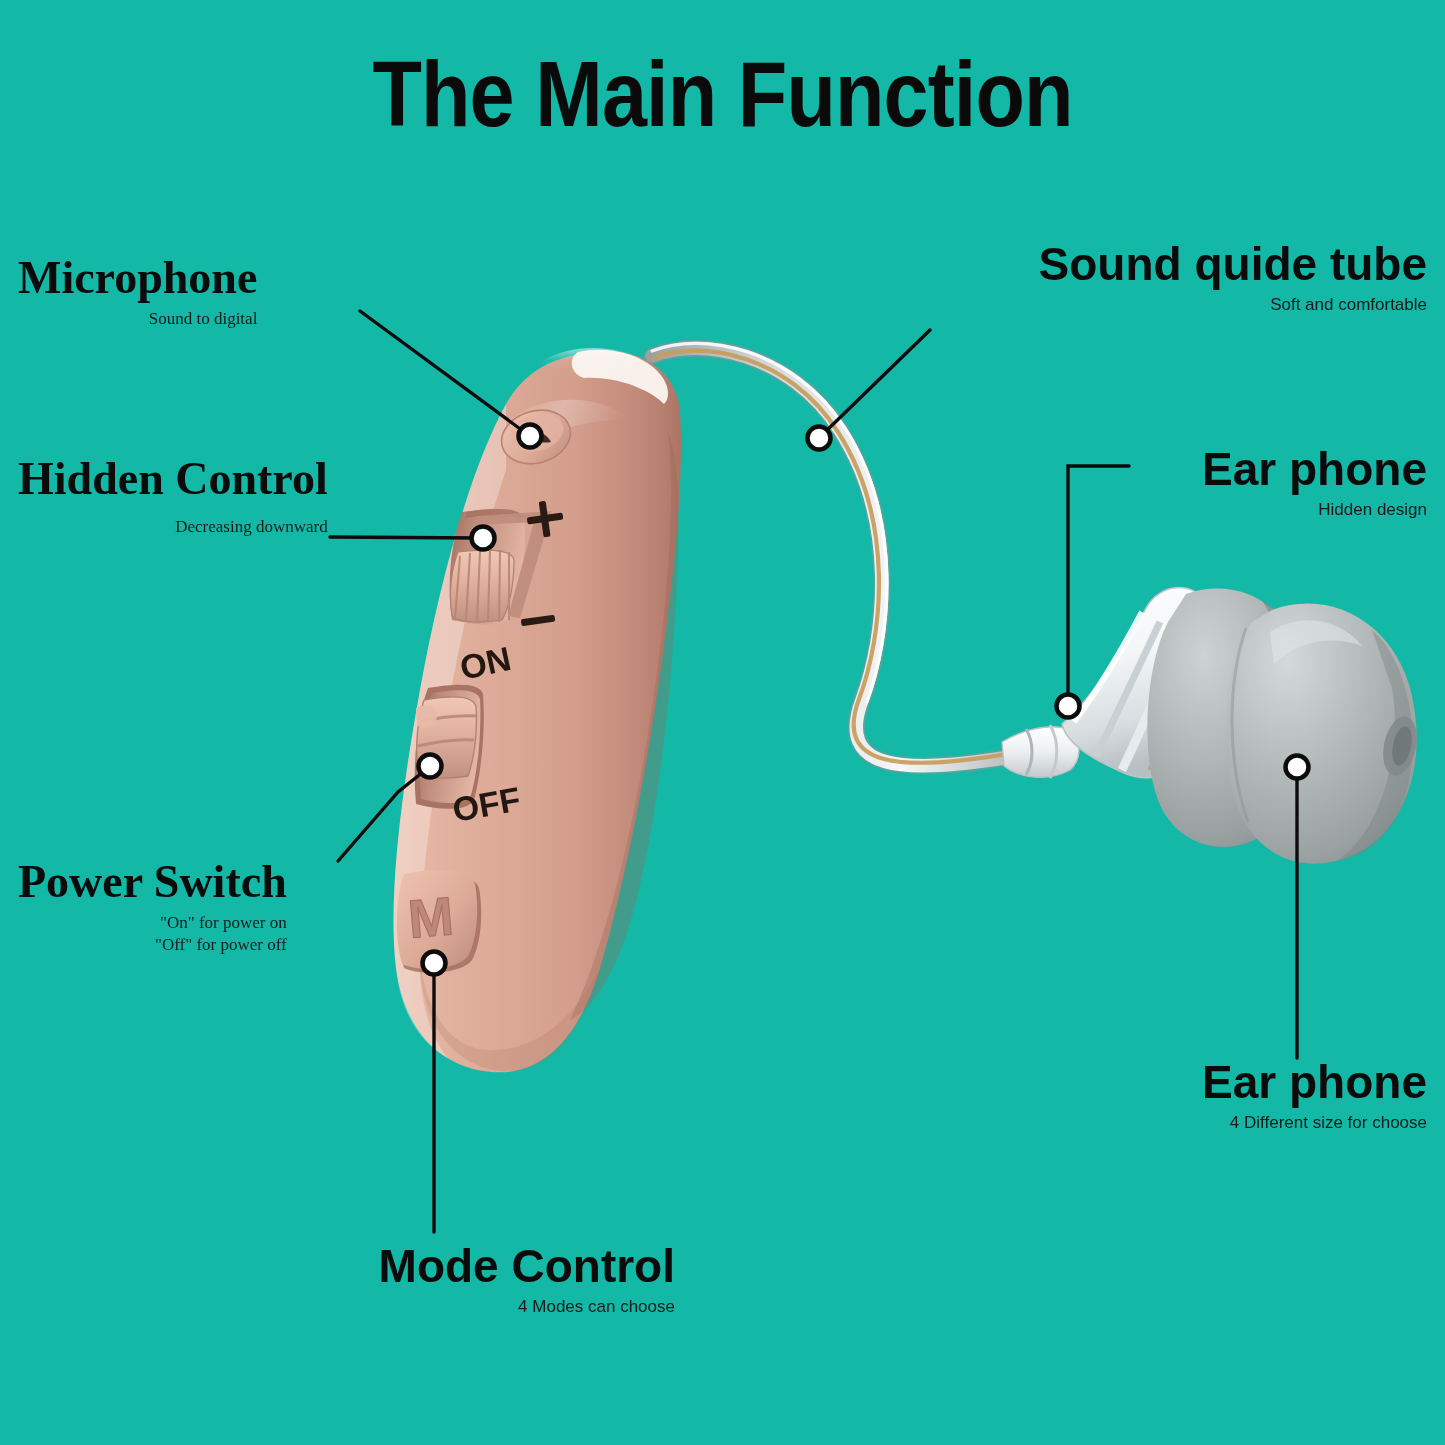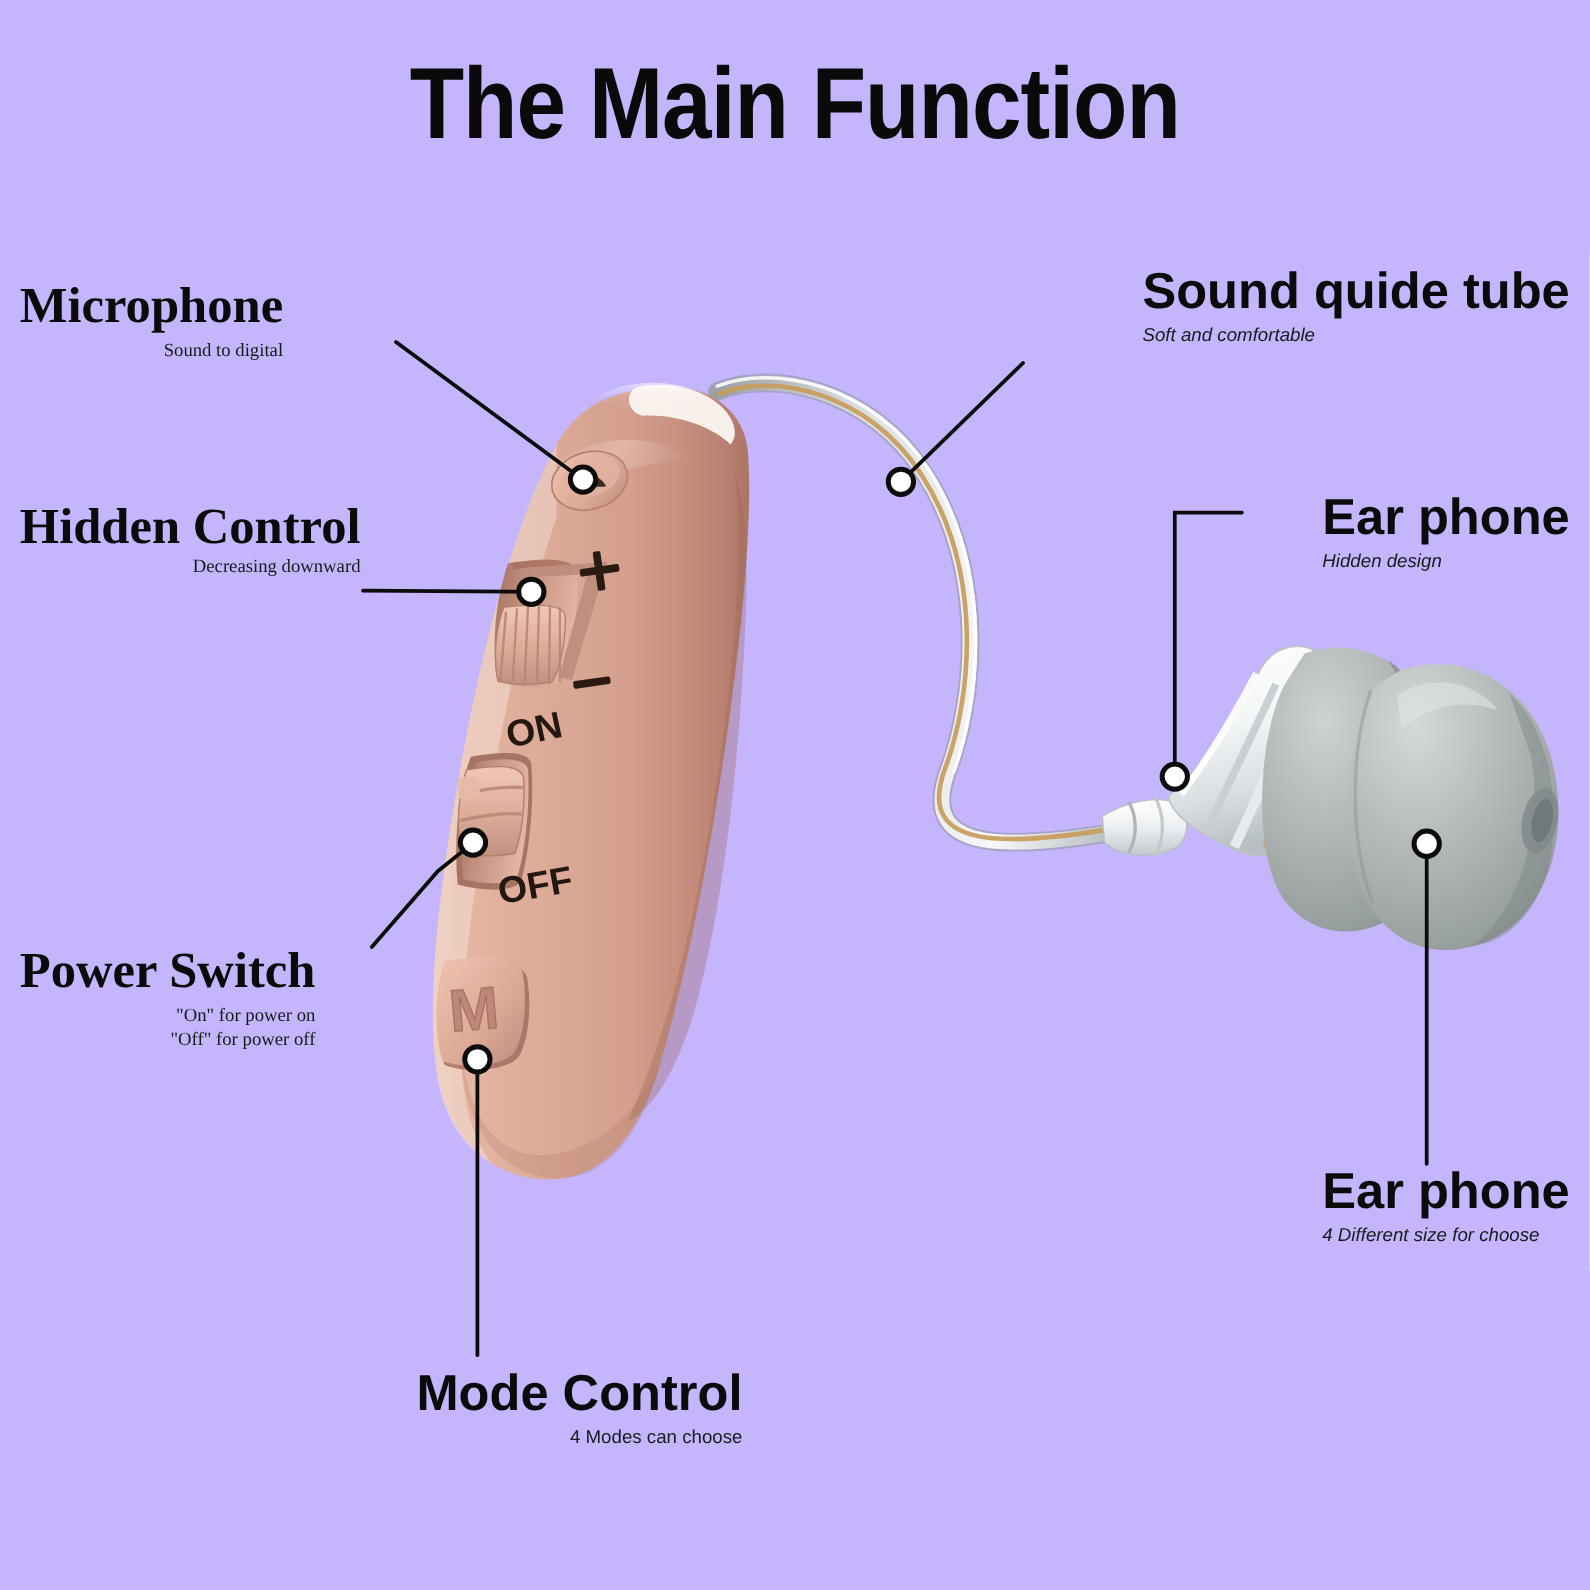--- a/index.html
+++ b/index.html
@@ -4,21 +4,21 @@
 <style>
   html, body {
     margin: 0;
     padding: 0;
     background: #e4eefc;
   }
   #stage {
     position: relative;
     width: 1445px;
     height: 1445px;
-    background: #c4b5fd;
+    background: #14b8a6;
     overflow: hidden;
     font-family: "Liberation Sans", sans-serif;
     -webkit-font-smoothing: antialiased;
   }
 
   
   #title {
     position: absolute;
     left: 0; right: 0;
     top: 48px;
@@ -46,21 +46,21 @@
     font-size: 17px;
     font-weight: normal;
     color: #1a1a1a;
     line-height: 1.28;
     white-space: nowrap;
     margin-top: 5px;
   }
   .callout.al-left  { text-align: right; font-family: Liberation Serif, serif; }
   .callout.al-right { text-align: right; }
   .callout.al-ctr   { text-align: right; }
-  .sub-right { text-align: left; font-style: italic; }
+  .sub-right { text-align: right; }
 
   
   .layer {
     position: absolute;
     left: 0; top: 0;
     width: 1445px; height: 1445px;
     overflow: visible;
   }
   #leaders { pointer-events: none; }
 </style>
@@ -357,21 +357,21 @@
     </g>
   </svg>
 
   <div class="callout al-left" style="left:18px; top:254px;">
     <div class="hd">Microphone</div>
     <div class="sub">Sound to digital</div>
   </div>
 
   <div class="callout al-left" style="left:18px; top:455px;">
     <div class="hd">Hidden Control</div>
-    <div class="sub" style="margin-top:0;">Decreasing downward</div>
+    <div class="sub" style="margin-top:12px;">Decreasing downward</div>
   </div>
 
   <div class="callout al-left" style="left:18px; top:858px;">
     <div class="hd">Power Switch</div>
     <div class="sub">"On" for power on</div>
     <div class="sub" style="margin-top:0;">"Off" for power off</div>
   </div>
 
   <div class="callout al-ctr" style="left:195px; top:1242px; width:480px;">
     <div class="hd">Mode Control</div>

